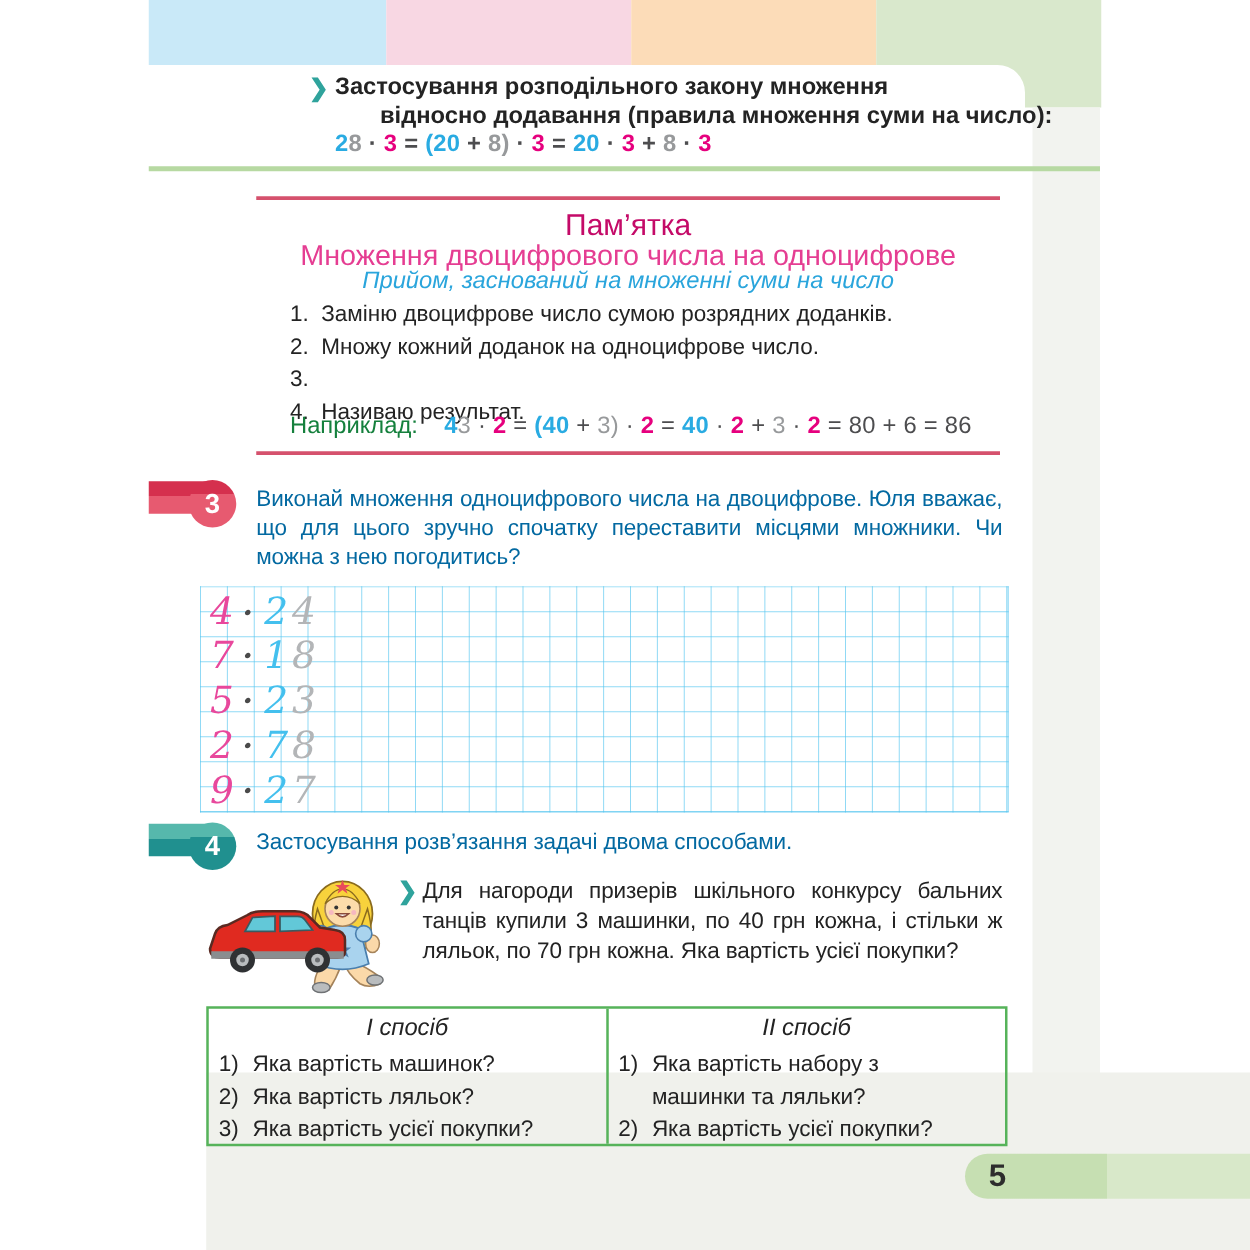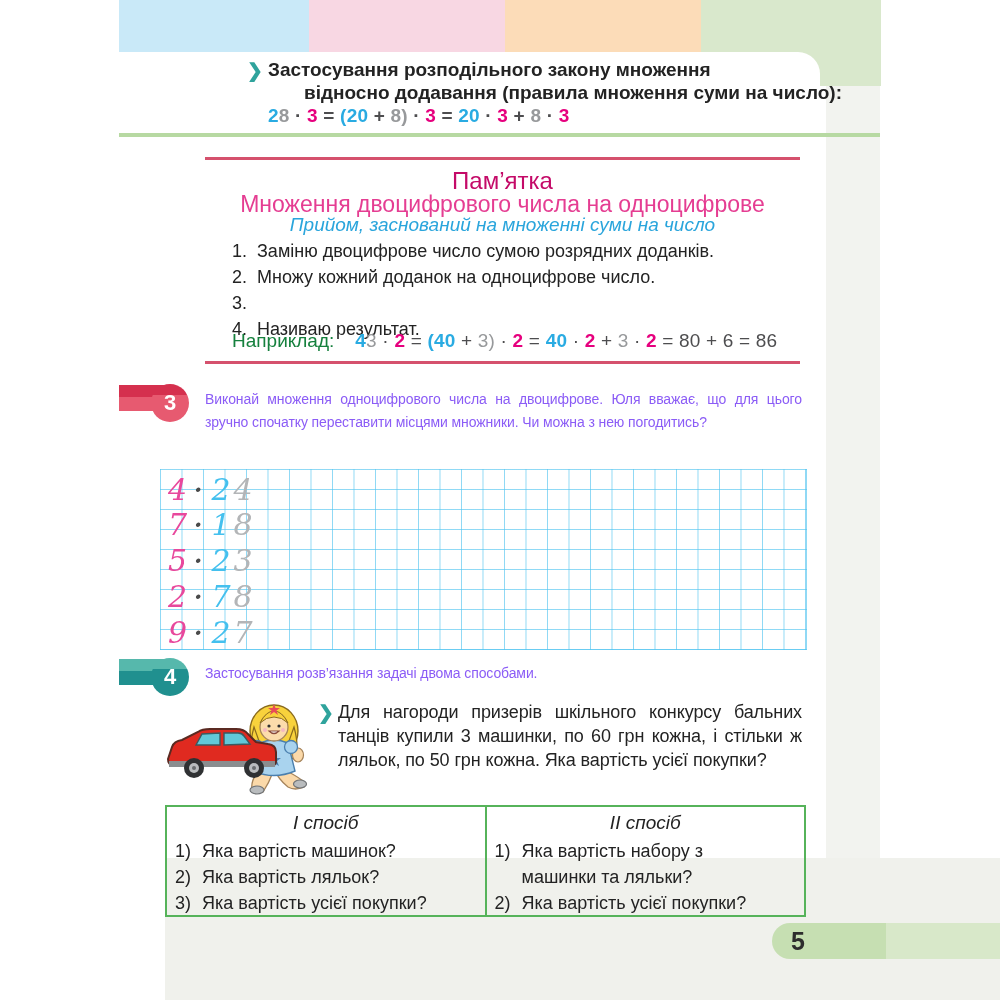--- a/index.html
+++ b/index.html
@@ -38,21 +38,21 @@
   .example-label{font-size:19px;color:#15803d;margin-right:21px;}
   
   .badge{position:absolute;width:70px;height:38px;}
   .badge .tail{position:absolute;left:0;top:1px;width:48px;height:26px;}
   .badge .bcircle{position:absolute;right:0;top:0;width:38px;height:38px;border-radius:50%;
                   display:flex;align-items:center;justify-content:center;color:#fff;font-weight:bold;font-size:22px;}
   .badge-red .tail{background:linear-gradient(180deg,#d5304e 0 46%,#e75a70 46%);}
   .badge-red .bcircle{background:linear-gradient(180deg,#d5304e 0 30%,#e75a70 30%);}
   .badge-teal .tail{background:linear-gradient(180deg,#56b8ac 0 46%,#20908f 46%);}
   .badge-teal .bcircle{background:linear-gradient(180deg,#56b8ac 0 30%,#20908f 30%);}
-  .task-text{position:absolute;font-size:14px;line-height:23px;color:#8b5cf6;text-align:justify;letter-spacing:-0.1px;}
+  .task-text{position:absolute;font-size:18px;line-height:23px;color:#0369a1;text-align:justify;letter-spacing:-0.1px;}
   
   .sq-grid{position:absolute;left:160px;top:469px;width:646px;height:180px;
      background-image:linear-gradient(to right,rgba(84,197,240,.65) 1px,transparent 1px),
                       linear-gradient(to bottom,rgba(84,197,240,.65) 1px,transparent 1px);
      background-size:21.5px 20px;border-right:1px solid rgba(84,197,240,.65);border-bottom:1px solid rgba(84,197,240,.65);}
   .hw-row{position:absolute;left:8px;height:34px;display:flex;align-items:center;
           font-family:"DejaVu Serif",serif;font-style:italic;font-size:30px;}
   .hw-p{color:#e8489c;}
   .hw-dot{color:#4a4a4a;font-size:24px;margin:0 9px 0 7px;font-weight:bold;}
   .hw-c{color:#44c0ee;}
@@ -204,21 +204,21 @@
     <rect x="7" y="64" width="106" height="6" fill="#8a8d8f"></rect>
     <circle cx="32" cy="71" r="10" fill="#2f3133"></circle>
     <circle cx="32" cy="71" r="5" fill="#b9bcbe"></circle>
     <circle cx="32" cy="71" r="2" fill="#6a6d70"></circle>
     <circle cx="92" cy="71" r="10" fill="#2f3133"></circle>
     <circle cx="92" cy="71" r="5" fill="#b9bcbe"></circle>
     <circle cx="92" cy="71" r="2" fill="#6a6d70"></circle>
   </svg>
 
   <span class="chevron" style="left:318px;top:701px;">❯</span>
-  <div class="problem-text">Для нагороди призерів шкільного конкурсу бальних танців купили 3 машинки, по 60 грн кожна, і стіль­ки ж ляльок, по 50 грн кожна. Яка вартість усієї по­купки?</div>
+  <div class="problem-text">Для нагороди призерів шкільного конкурсу бальних танців купили 3 машинки, по 40 грн кожна, і стіль­ки ж ляльок, по 70 грн кожна. Яка вартість усієї по­купки?</div>
 
   <div class="two-col">
     <div class="tcol c1">
       <div class="t-head">І спосіб</div>
       <div class="t-items">
           <div class="t-item">
             <span class="t-num">1)</span>
             <span class="t-text">Яка вартість машинок?</span>
           </div>
           <div class="t-item">

